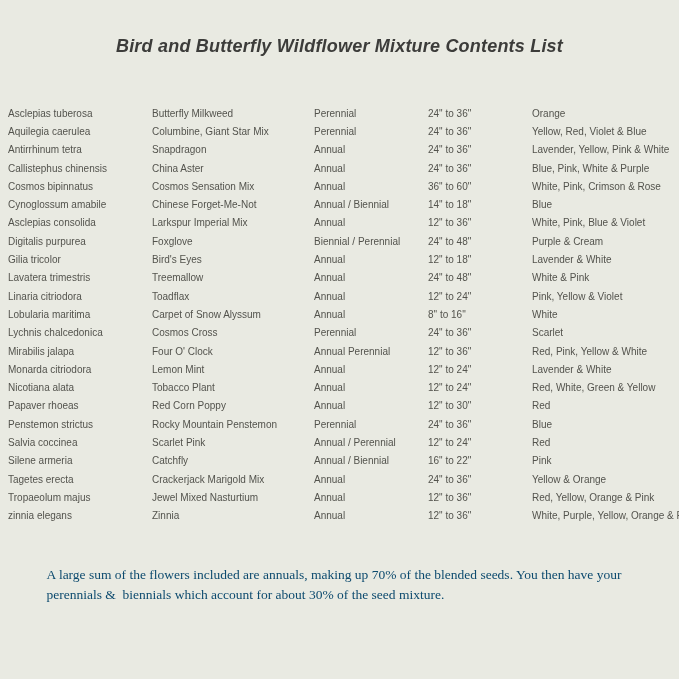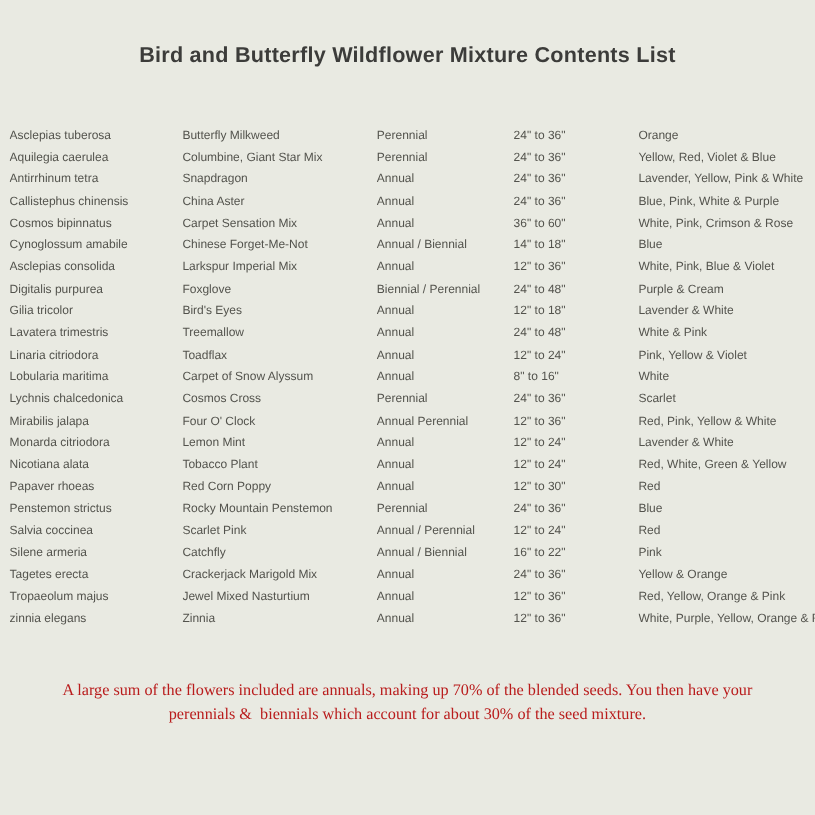--- a/index.html
+++ b/index.html
@@ -10,20 +10,21 @@
     overflow: hidden;
   }
   .page { width: 679px; height: 679px; position: relative; }
   .title {
     padding-top: 36px;
     text-align: center;
     font-size: 18px;
     font-weight: 700;
     color: #3c3c3a;
     letter-spacing: 0.2px;
+    font-style: italic;
   }
   .table { margin: 47px 0 0 8px; }
   .thead {
     display: grid;
     grid-template-columns: 144px 162px 114px 104px auto;
     font-size: 13.5px;
     font-weight: 700;
     color: #3c3c3a;
   }
   .tbody { margin-top: 14px; }
@@ -32,25 +33,25 @@
     grid-template-columns: 144px 162px 114px 104px auto;
     height: 18.3px;
     align-items: center;
     font-size: 10px;
     color: #53534d;
   }
   .cell { white-space: nowrap; overflow: hidden; }
   .footer {
     margin: 40px auto 0;
     width: 586px;
-    text-align: center;
+    text-align: left;
     font-family: "Liberation Serif", "DejaVu Serif", serif;
     font-size: 13.5px;
     line-height: 20px;
-    color: #b91c1c;
+    color: #0c4a6e;
     white-space: pre-wrap;
   }
 </style>
 </head>
 <body>
 
 <div class="page">
   <h1 class="title">Bird and Butterfly Wildflower Mixture Contents List</h1>
 
   <div class="table">
@@ -78,21 +79,21 @@
         </div>
         <div class="row">
           <span class="cell">Callistephus chinensis</span>
           <span class="cell">China Aster</span>
           <span class="cell">Annual</span>
           <span class="cell">24" to 36"</span>
           <span class="cell">Blue, Pink, White &amp; Purple</span>
         </div>
         <div class="row">
           <span class="cell">Cosmos bipinnatus</span>
-          <span class="cell">Carpet Sensation Mix</span>
+          <span class="cell">Cosmos Sensation Mix</span>
           <span class="cell">Annual</span>
           <span class="cell">36" to 60"</span>
           <span class="cell">White, Pink, Crimson &amp; Rose</span>
         </div>
         <div class="row">
           <span class="cell">Cynoglossum amabile</span>
           <span class="cell">Chinese Forget-Me-Not</span>
           <span class="cell">Annual / Biennial</span>
           <span class="cell">14" to 18"</span>
           <span class="cell">Blue</span>

